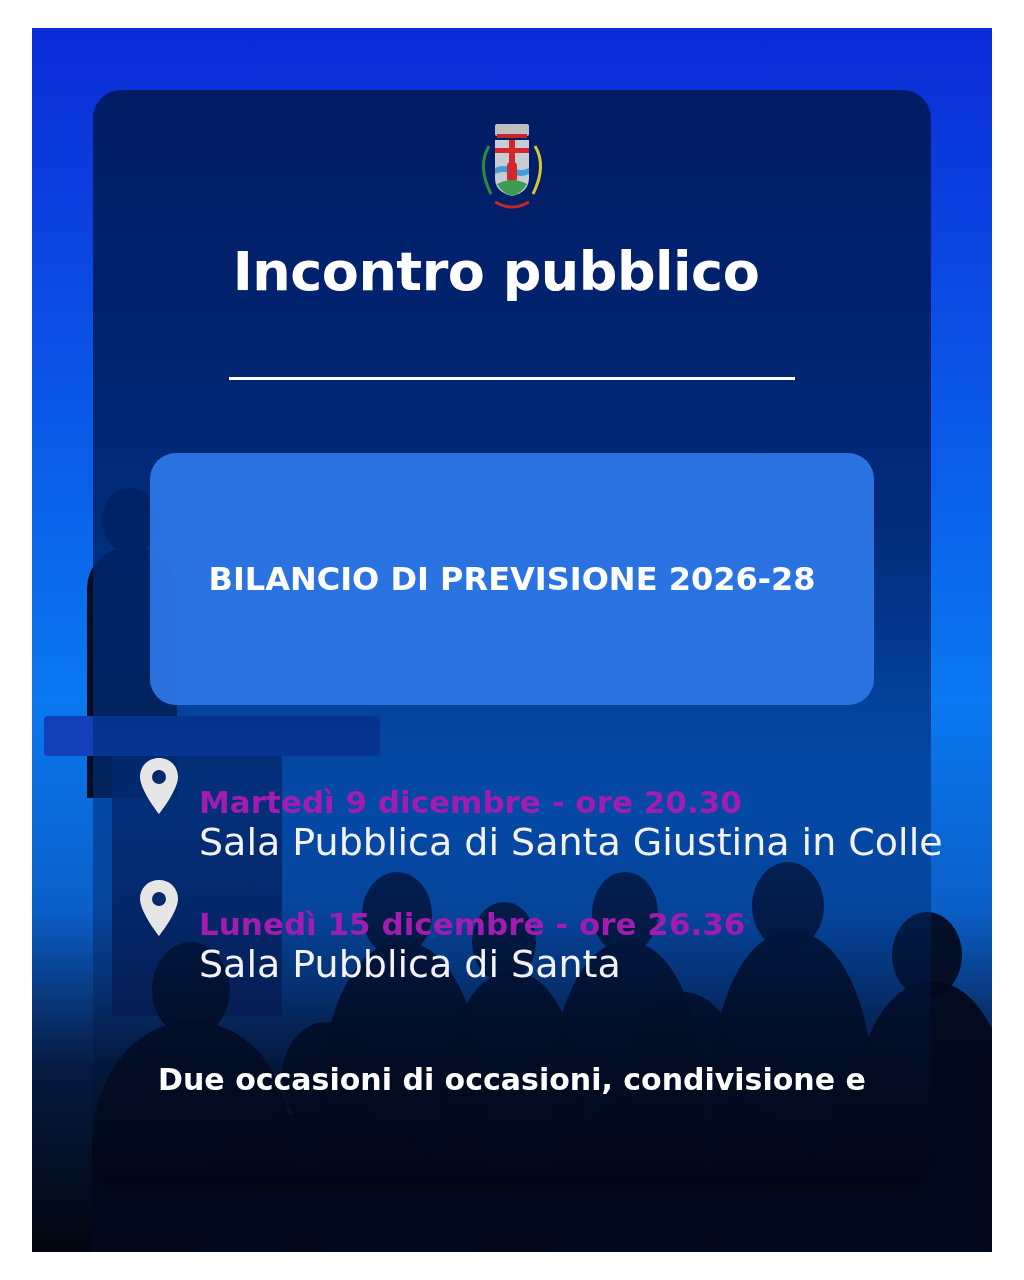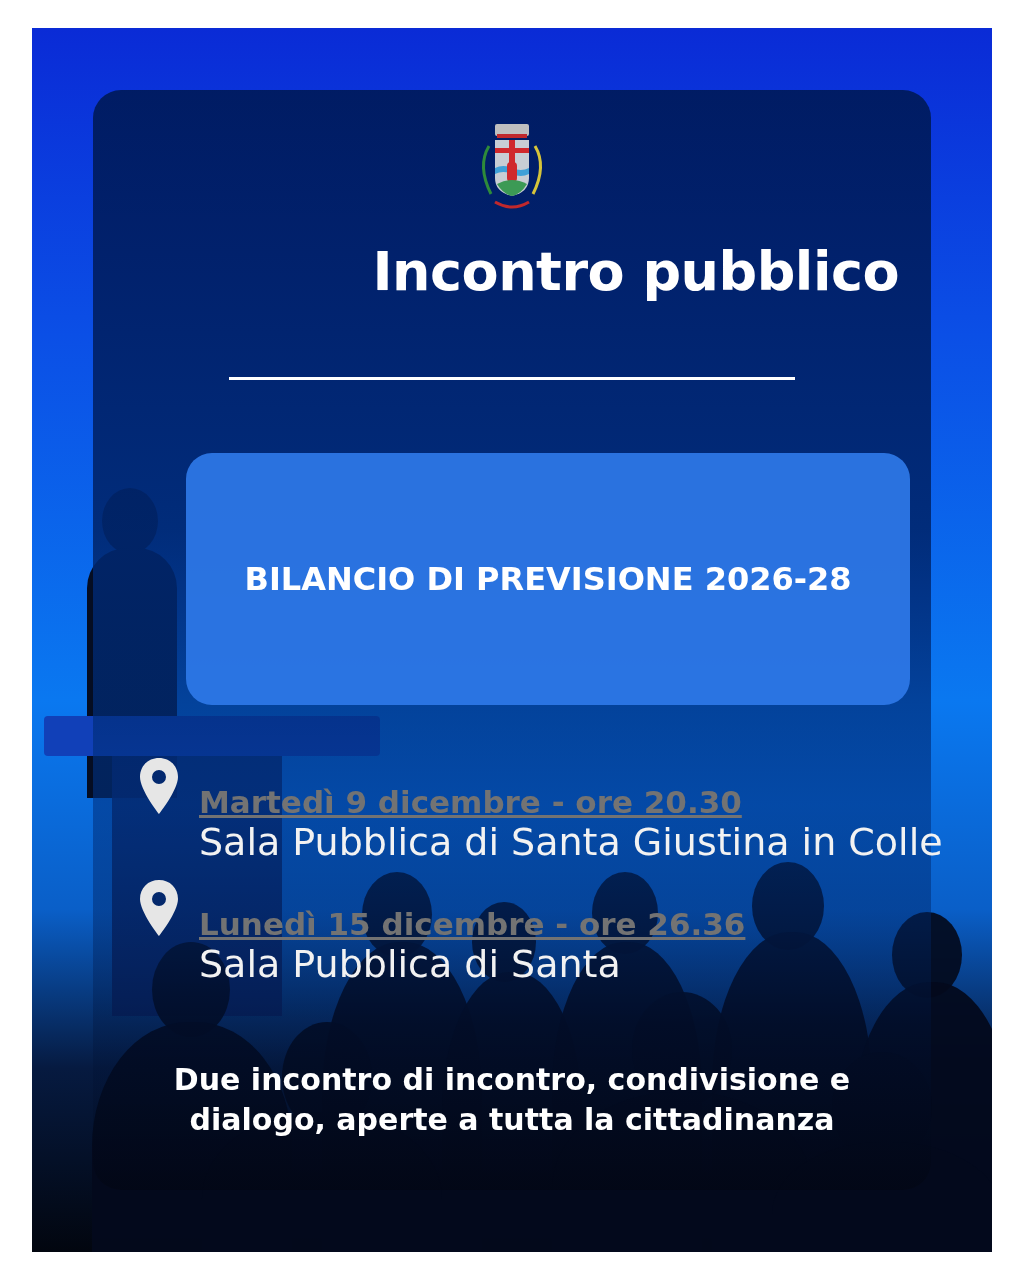--- a/index.html
+++ b/index.html
@@ -24,36 +24,36 @@
 
     .card {
       position: absolute; left: 93px; top: 90px; width: 838px; height: 1100px;
       border-radius: 28px;
       background: linear-gradient(180deg, rgba(0,27,96,0.97) 0%, rgba(0,38,110,0.9) 40%, rgba(0,50,130,0.6) 65%, rgba(0,20,60,0.35) 85%, rgba(0,0,0,0.2) 100%);
     }
 
     .emblem { position: absolute; left: 471px; top: 120px; width: 82px; height: 96px; }
 
     .title {
-      position: absolute; left: 93px; width: 806px; top: 240px; text-align: right;
+      position: absolute; left: 93px; width: 806px; top: 240px; text-align: center;
       color: #ffffff; font-family: "DejaVu Sans", sans-serif; font-weight: bold; font-size: 54px; letter-spacing: -0.5px;
     }
     .divider { position: absolute; left: 229px; top: 377px; width: 566px; height: 3px; background: #ffffff; }
 
     .topics {
       position: absolute; left: 150px; top: 453px; width: 724px; height: 252px;
       background: rgba(46,120,232,0.92); border-radius: 26px;
       display: flex; flex-direction: column; align-items: center; justify-content: center; gap: 14px;
-      color: #ffffff; font-family: "DejaVu Sans", sans-serif; font-weight: bold; font-size: 32px; text-align: center; line-height: 35px; margin-left: 36px;
+      color: #ffffff; font-family: "DejaVu Sans", sans-serif; font-weight: bold; font-size: 32px; text-align: center; line-height: 35px;
     }
     .topic { padding: 0 20px; }
 
     .event { position: absolute; left: 140px; color: #ffffff; }
     .event .pin { position: absolute; left: 0; top: 0; width: 38px; height: 56px; }
-    .event .when { position: absolute; left: 59px; top: 26px; white-space: nowrap; font-family: "DejaVu Sans", sans-serif; font-weight: bold; font-size: 31px; color: #737373; text-decoration: underline; }
+    .event .when { position: absolute; left: 59px; top: 26px; white-space: nowrap; font-family: "DejaVu Sans", sans-serif; font-weight: bold; font-size: 31px; color: #a21caf; }
     .event .where { position: absolute; left: 59px; top: 62px; white-space: nowrap; font-family: "DejaVu Sans", sans-serif; font-size: 38px; color: #f2f2f2; }
     .ev1 { top: 758px; }
     .ev2 { top: 880px; }
 
     .closing {
       position: absolute; left: 93px; width: 838px; top: 1060px; text-align: center;
       color: #ffffff; font-family: "DejaVu Sans", sans-serif; font-weight: bold; font-size: 30px; line-height: 40px;
     }
   </style>
 </head>
@@ -120,15 +120,14 @@
 
 <div class="event ev2">
   <svg class="pin" viewBox="0 0 38 56">
     <path d="M19 0 C8 0 0 8 0 19 C0 32 19 56 19 56 C19 56 38 32 38 19 C38 8 30 0 19 0 Z M19 12 a7 7 0 1 1 0 14 a7 7 0 1 1 0 -14 Z" fill="#e6e6e6" fill-rule="evenodd"></path>
   </svg>
   <div class="when">Lunedì 15 dicembre - ore 26.36</div>
   <div class="where">Sala Pubblica di Santa</div>
 </div>
 
 <div class="closing">
-  <div>Due incontro di incontro, condivisione e</div>
-  <div>dialogo, aperte a tutta la cittadinanza</div>
+  <div>Due occasioni di occasioni, condivisione e</div>
 </div>
 
 </body></html>

